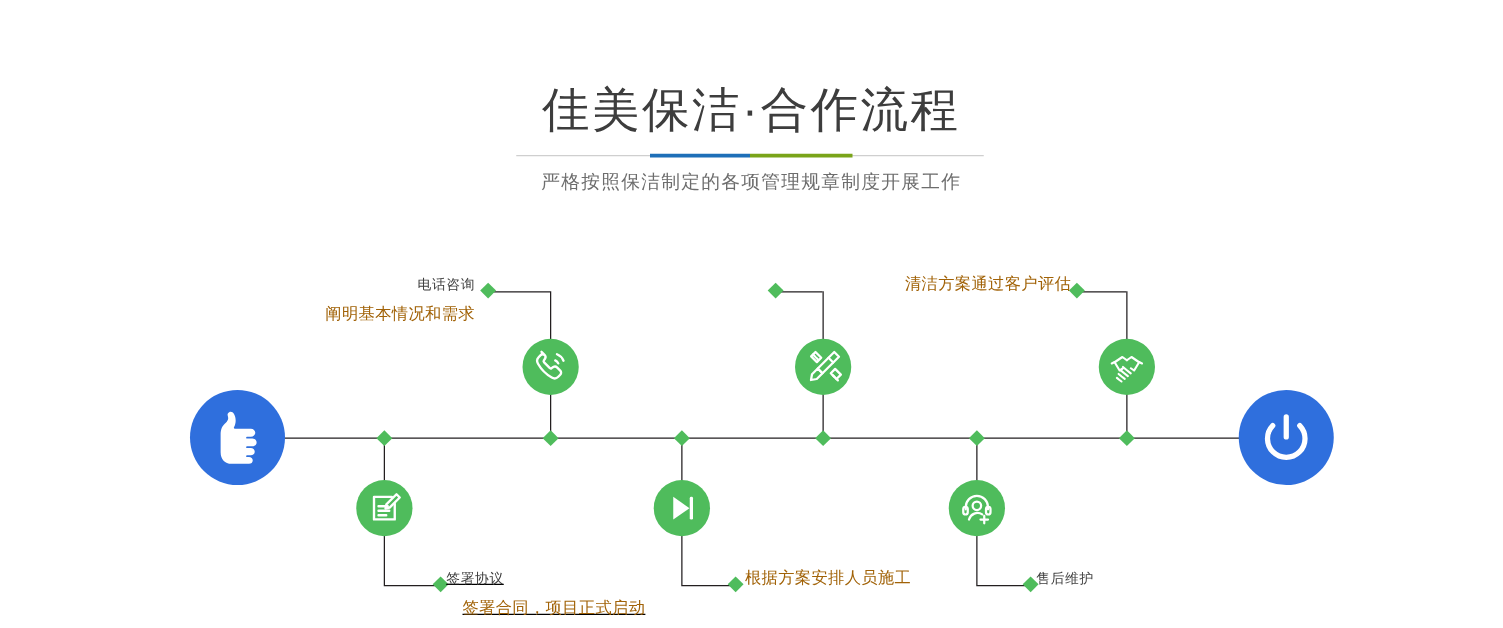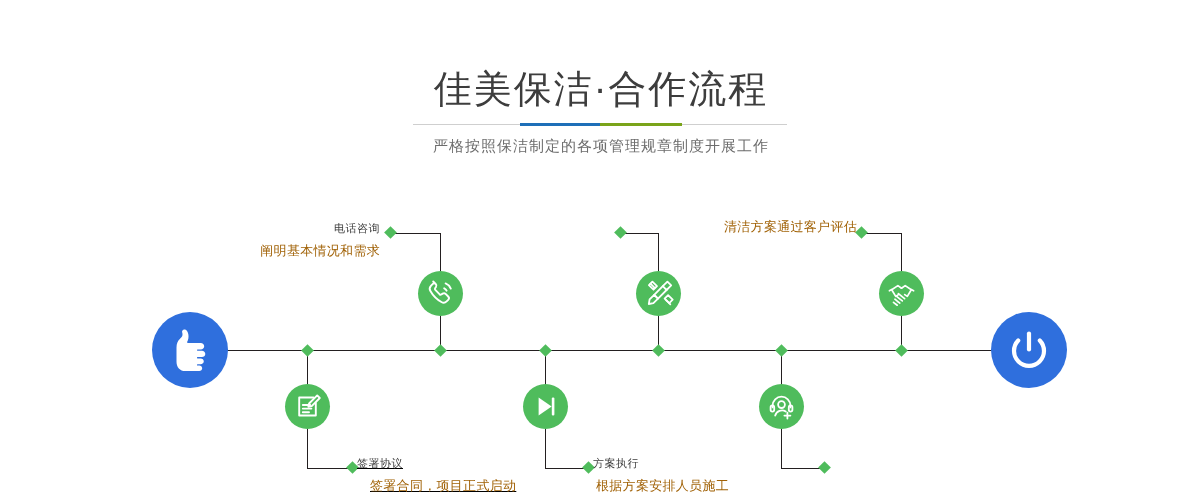--- a/index.html
+++ b/index.html
@@ -173,21 +173,20 @@
     <div class="diamond" style="left:540.5px;top:317.5px;"></div>
     <div class="icon-circle" style="left:522.5px;top:355.5px;">
       <svg viewBox="0 0 45 45">
         <g fill="#ffffff">
           <path d="M15.6 13.4l13 9.1-13 9.1z"></path>
           <rect x="28.8" y="13.4" width="2.6" height="18.2" rx="1.1"></rect>
         </g>
       </svg>
     </div>
     <div class="lbl right" style="left:593px;top:423px;width:360px;">
-      <div class="t1">方案执行</div>
       <div class="t2" style="padding-left:3px;">根据方案安排人员施工</div>
     </div>
   </div>
 
   <div class="node">
     <div class="vline" style="left:900.5px;top:205px;width:1px;height:117px;"></div>
     <div class="hline" style="left:862px;top:204.5px;width:39px;height:1px;"></div>
     <div class="diamond" style="left:857px;top:200px;"></div>
     <div class="diamond" style="left:896.5px;top:317.5px;"></div>
     <div class="icon-circle" style="left:878.5px;top:242.5px;">
@@ -219,16 +218,17 @@
           <path d="M13.6 23.4v-1.8a8.9 8.9 0 0 1 17.8 0v1.8"></path>
           <rect x="11.6" y="21.4" width="3.6" height="6.2" rx="1.8"></rect>
           <rect x="29.8" y="21.4" width="3.6" height="6.2" rx="1.8"></rect>
           <circle cx="22.5" cy="20.6" r="3.4"></circle>
           <path d="M16.2 31.6a7.1 7.1 0 0 1 10.6-4.1"></path>
           <path d="M28.4 28.6v6M25.4 31.6h6"></path>
         </g>
       </svg>
     </div>
     <div class="lbl right" style="left:829px;top:423px;width:370px;">
+      <div class="t1">售后维护</div>
     </div>
   </div>
 
 </div>
 
 </body></html>

